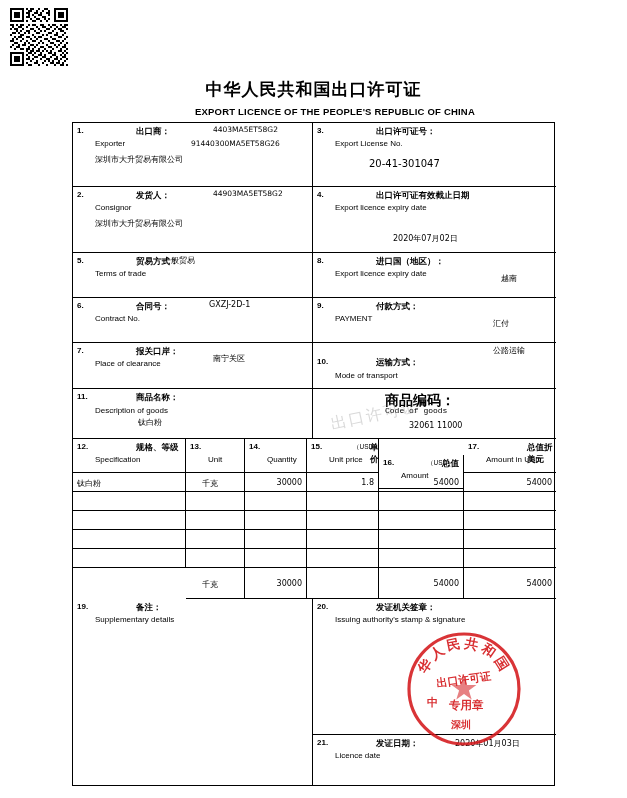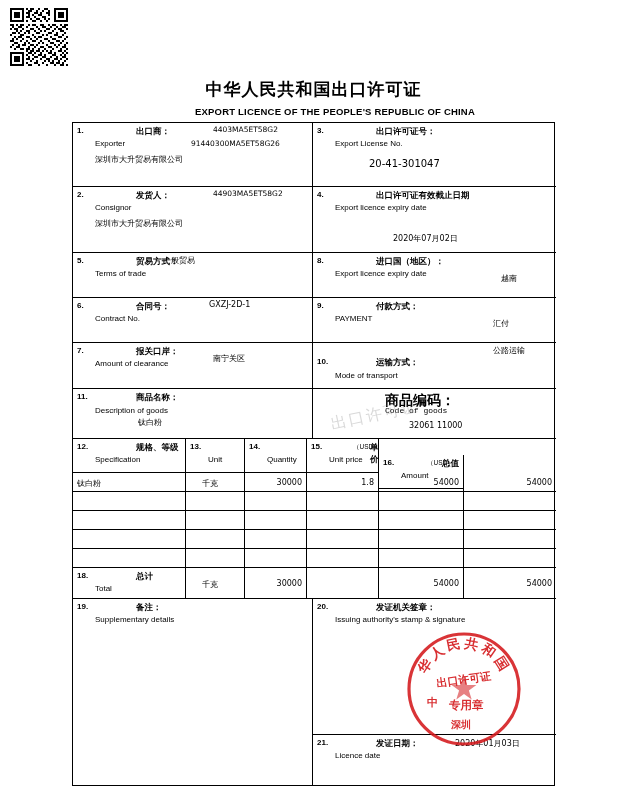--- a/index.html
+++ b/index.html
@@ -422,21 +422,21 @@
     <div class="cell bb" style="left:240px; top:175px; width:243px; height:45px;">
       <span class="num">9.</span>
       <span class="lbl-zh">付款方式：</span>
       <span class="lbl-en">PAYMENT</span>
       <span class="val" style="left:180px; top:20px;">汇付</span>
     </div>
 
     <div class="cell br bb" style="left:0; top:220px; width:240px; height:46px;">
       <span class="num">7.</span>
       <span class="lbl-zh">报关口岸：</span>
-      <span class="lbl-en">Amount of clearance</span>
+      <span class="lbl-en">Place of clearance</span>
       <span class="val" style="left:140px; top:10px;">南宁关区</span>
     </div>
     <div class="cell bb" style="left:240px; top:220px; width:243px; height:46px;">
       <span class="num" style="top:14px;">10.</span>
       <span class="lbl-zh" style="top:14px;">运输方式：</span>
       <span class="lbl-en" style="top:28px;">Mode of transport</span>
       <span class="val" style="left:180px; top:2px;">公路运输</span>
     </div>
 
     <div class="cell br bb" style="left:0; top:266px; width:240px; height:50px;">
@@ -470,20 +470,25 @@
       <span class="num">15.</span>
       <span class="lbl-zh">单价</span>
       <span class="colhead" style="left:46px; top:4px; font-size:6.5px;">（USD）</span>
       <span class="lbl-en">Unit price</span>
     </div>
     <div class="cell br bb" style="left:306px; top:316px; width:85px; height:34px;margin-top:16px;">
       <span class="num">16.</span>
       <span class="lbl-zh">总值</span>
       <span class="colhead" style="left:48px; top:4px; font-size:6.5px;">（USD）</span>
       <span class="lbl-en">Amount</span>
+    </div>
+    <div class="cell bb" style="left:391px; top:316px; width:92px; height:34px;">
+      <span class="num">17.</span>
+      <span class="lbl-zh">总值折美元</span>
+      <span class="lbl-en">Amount in USD</span>
     </div>
 
     <div class="cell br bb" style="left:0; top:350px; width:113px; height:19px;">
       <span class="val" style="left:4px; top:5px;">钛白粉</span>
     </div>
     <div class="cell br bb" style="left:113px; top:350px; width:59px; height:19px;">
       <span class="val" style="left:16px; top:5px;">千克</span>
     </div>
     <div class="cell br bb" style="left:172px; top:350px; width:62px; height:19px;">
       <span class="val" style="right:4px; top:5px;">30000</span>
@@ -519,25 +524,20 @@
     <div class="cell br bb" style="left:306px; top:407px; width:85px; height:19px;"></div>
     <div class="cell bb" style="left:391px; top:407px; width:92px; height:19px;"></div>
 
     <div class="cell br bb" style="left:0; top:426px; width:113px; height:19px;"></div>
     <div class="cell br bb" style="left:113px; top:426px; width:59px; height:19px;"></div>
     <div class="cell br bb" style="left:172px; top:426px; width:62px; height:19px;"></div>
     <div class="cell br bb" style="left:234px; top:426px; width:72px; height:19px;"></div>
     <div class="cell br bb" style="left:306px; top:426px; width:85px; height:19px;"></div>
     <div class="cell bb" style="left:391px; top:426px; width:92px; height:19px;"></div>
 
-    <div class="cell br bb" style="left:0; top:445px; width:113px; height:31px;">
-      <span class="num">18.</span>
-      <span class="lbl-zh">总计</span>
-      <span class="lbl-en">Total</span>
-    </div>
     <div class="cell br bb" style="left:113px; top:445px; width:59px; height:31px;">
       <span class="val" style="left:16px; top:11px;">千克</span>
     </div>
     <div class="cell br bb" style="left:172px; top:445px; width:62px; height:31px;">
       <span class="val" style="right:4px; top:11px;">30000</span>
     </div>
     <div class="cell br bb" style="left:234px; top:445px; width:72px; height:31px;"></div>
     <div class="cell br bb" style="left:306px; top:445px; width:85px; height:31px;">
       <span class="val" style="right:4px; top:11px;">54000</span>
     </div>

